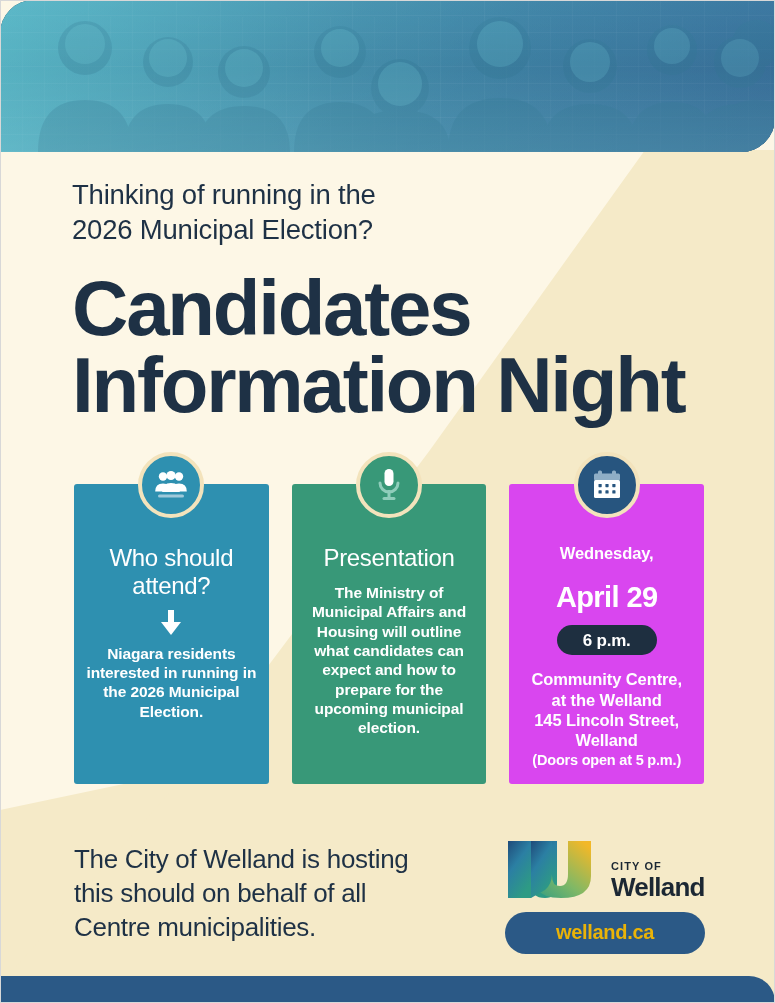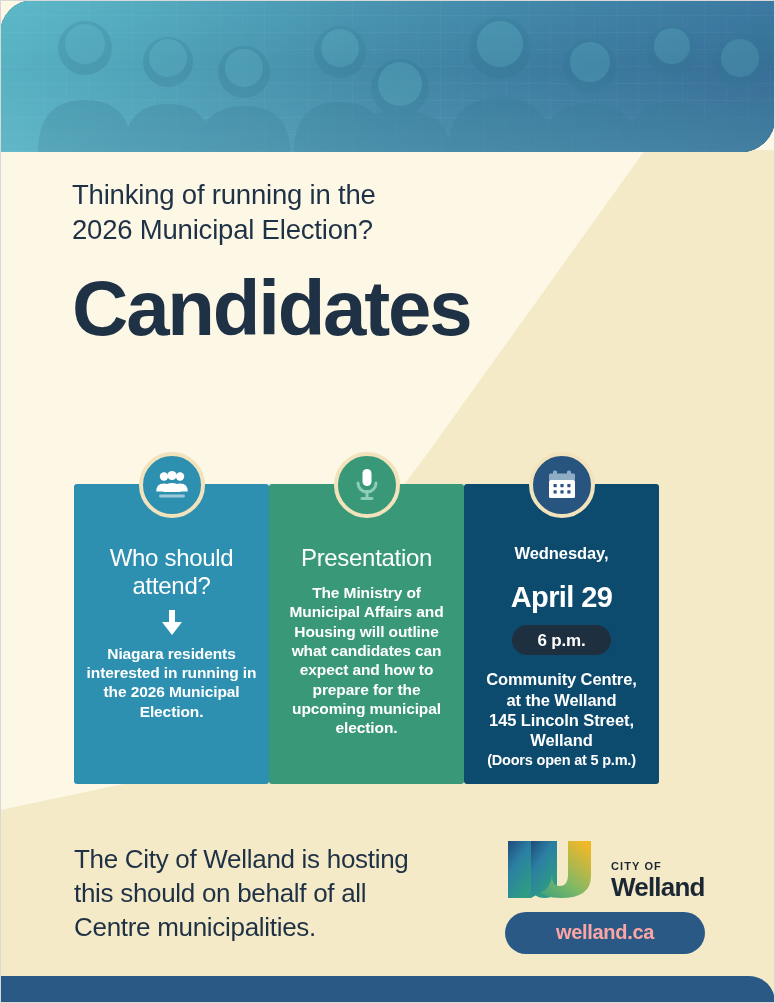--- a/index.html
+++ b/index.html
@@ -103,20 +103,21 @@
     color:#1E3145;
   }
 
   
   .cards{
     position:absolute;
     left:74px; top:484px;
     width:630px; height:300px;
     z-index:6;
     display:flex;
+    gap:23px;
   }
   .card{
     position:relative;
     width:195px;
     border-radius:3px;
     padding:60px 12px 14px;
     text-align:center;
     color:#ffffff;
   }
   .card-icon-wrap{
@@ -203,21 +204,21 @@
     font-size:26px; font-weight:700; letter-spacing:-.8px;
     color:#1B2733; line-height:1; margin-top:2px;
   }
   .site-btn{
     margin-top:10px;
     display:block;
     width:200px;
     padding:9px 0 10px;
     border-radius:21px;
     background:#2B5986;
-    color:#fca5a5;
+    color:#eab308;
     font-size:20px;
     font-weight:700;
     letter-spacing:-.3px;
     text-align:center;
     border:none;
     cursor:pointer;
     font-family:"Liberation Sans", sans-serif;
   }
 
   
@@ -290,20 +291,21 @@
     <div class="photo-fade"></div>
   </div>
 
   <div class="headline-wrap">
     <div class="kicker">
       <div>Thinking of running in the</div>
       <div>2026 Municipal Election?</div>
     </div>
     <div class="title">
       <div>Candidates</div>
+      <div>Information Night</div>
     </div>
   </div>
 
   <div class="cards">
 
     <div class="card card-blue" style="background:#2E90B0;">
       <div class="card-icon-wrap" style="background:#2E90B0;">
         <svg width="36" height="30" viewBox="0 0 36 30" aria-hidden="true">
           <circle cx="10" cy="6.5" r="4.2" fill="#ffffff"></circle>
           <circle cx="26" cy="6.5" r="4.2" fill="#ffffff"></circle>
@@ -328,21 +330,21 @@
           <rect x="8.5" y="1" width="9" height="17" rx="4.5" fill="#ffffff"></rect>
           <path d="M4 15 a9 9 0 0 0 18 0" stroke="#8FCDBB" stroke-width="3" fill="none" stroke-linecap="round"></path>
           <rect x="11.5" y="22" width="3" height="7" fill="#8FCDBB"></rect>
           <rect x="6.5" y="29" width="13" height="3" rx="1.5" fill="#8FCDBB"></rect>
         </svg>
       </div>
       <div class="card-title">Presentation</div>
       <div class="card-body">The Ministry of Municipal Affairs and Housing will outline what candidates can expect and how to prepare for the upcoming municipal election.</div>
     </div>
 
-    <div class="card card-navy" style="background:#0c4a6e;">
+    <div class="card card-navy" style="background:#d946ef;">
       <div class="card-icon-wrap" style="background:#27557F;">
         <svg width="32" height="32" viewBox="0 0 32 32" aria-hidden="true">
           <rect x="7" y="1.5" width="4" height="6" rx="1.6" fill="#8FAEC6"></rect>
           <rect x="21" y="1.5" width="4" height="6" rx="1.6" fill="#8FAEC6"></rect>
           <rect x="3" y="4.5" width="26" height="7" rx="1.5" fill="#8FAEC6"></rect>
           <rect x="3" y="11" width="26" height="18" rx="1.5" fill="#ffffff"></rect>
           <g fill="#27557F">
             <rect x="7.5" y="15" width="3.2" height="3.2" rx="0.6"></rect>
             <rect x="14.4" y="15" width="3.2" height="3.2" rx="0.6"></rect>
             <rect x="21.3" y="15" width="3.2" height="3.2" rx="0.6"></rect>

